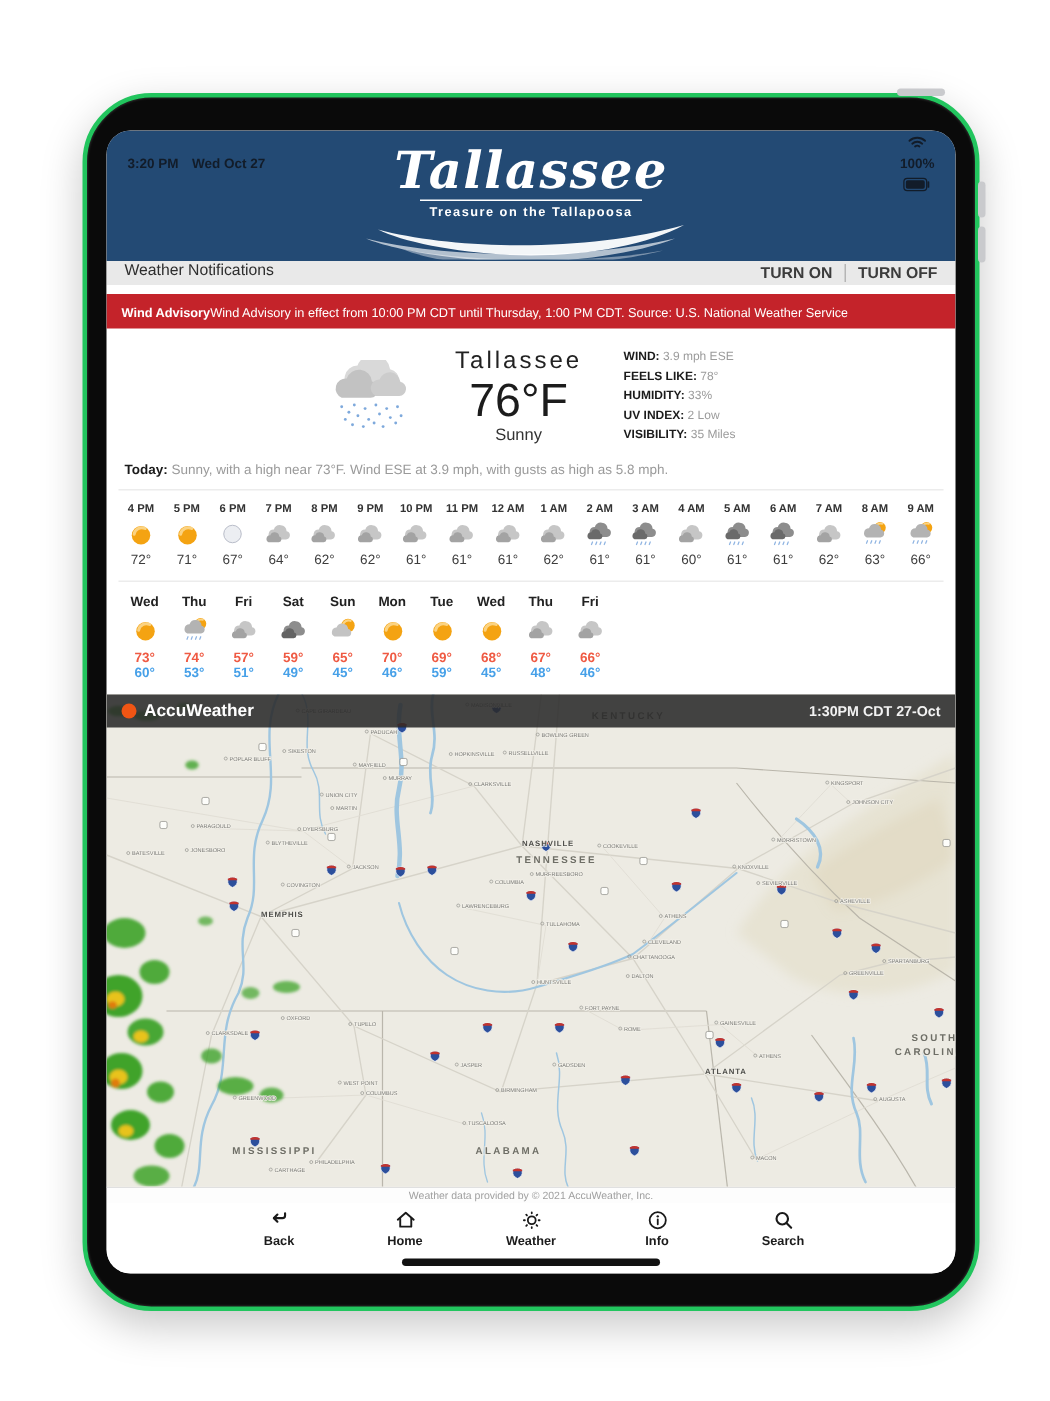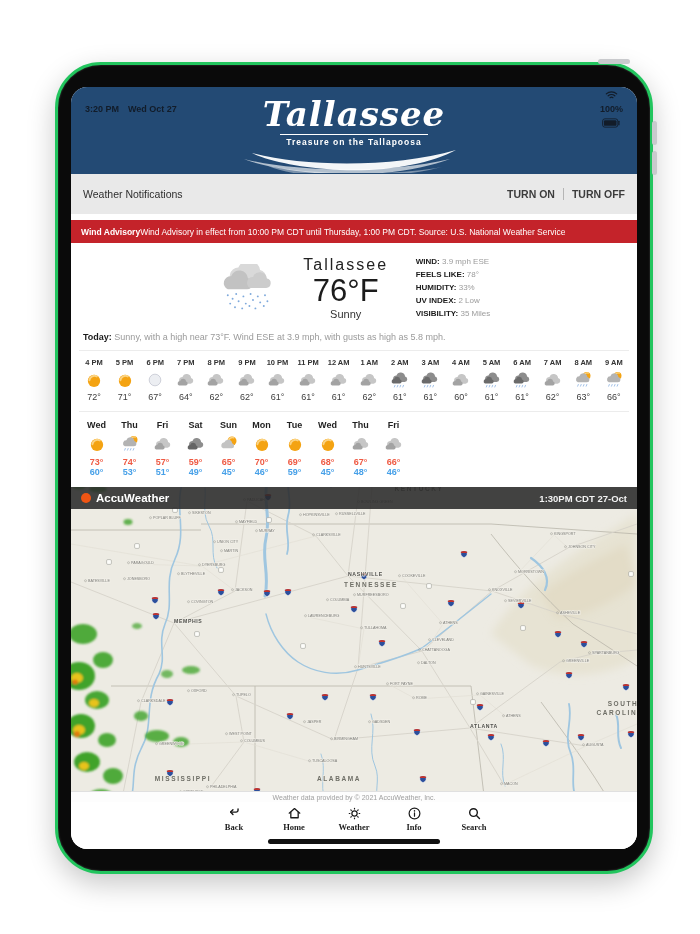--- a/index.html
+++ b/index.html
@@ -18,21 +18,21 @@
   .status-bar{display:flex;justify-content:space-between;align-items:center;padding:3px 14px 0 14px;
     font-size:9px;font-weight:bold;color:#10ays;} 
   .status-left{display:flex;gap:9px;color:#121c29;}
   .status-right{display:flex;align-items:center;gap:4px;color:#121c29;flex-direction:column;}
   .status-right svg{display:block;}
   .logo{position:absolute;left:0;right:0;top:10px;text-align:center;}
   .logo-word{font-family:"DejaVu Serif",serif;font-style:italic;font-weight:bold;font-size:34px;line-height:34px;letter-spacing:1px;}
   .logo-tag{display:inline-block;font-size:8.5px;font-weight:bold;letter-spacing:1px;border-top:1px solid #fff;padding:2px 6px 0 6px;margin-top:1px;}
   .logo-waves{display:block;margin:-2px auto 0 auto;}
   
-  .notif-bar{height:40px;background:#e9e9e9;display:flex;align-items:center;justify-content:space-between;
+  .notif-bar{height:16px;background:#e9e9e9;display:flex;justify-content:space-between;
     padding:0 12px;flex:none;}
   .notif-label{font-size:10.5px;color:#2e2e2e;font-weight:500;}
   .notif-actions{display:flex;align-items:center;gap:8px;}
   .notif-btn{font-size:10.5px;font-weight:bold;color:#3c3c3c;cursor:pointer;}
   .notif-sep{width:1px;height:12px;background:#b5b5b5;}
   .gap-strip{height:6px;background:#fff;flex:none;}
   
   .advisory{height:23px;background:#c4232a;color:#fff;display:flex;align-items:center;padding:0 10px;flex:none;}
   .advisory-title{font-size:8.5px;font-weight:bold;white-space:nowrap;}
   .advisory-text{font-size:8.5px;white-space:nowrap;overflow:hidden;}
@@ -71,21 +71,21 @@
   .map-brand{display:flex;align-items:center;gap:5px;color:#fff;font-weight:bold;font-size:11.5px;}
   .brand-dot{width:10px;height:10px;border-radius:50%;background:#f05514;}
   .map-time{color:#f2f2f2;font-size:9.5px;font-weight:bold;}
   .state-label{font-size:6.5px;font-weight:bold;fill:#6e6e66;letter-spacing:1.6px;paint-order:stroke;stroke:#edebe3;stroke-width:1.5px;}
   .city-label{font-size:3.7px;fill:#7c7c78;paint-order:stroke;stroke:#f2f0e9;stroke-width:1px;}
   .city-label.major{font-size:5.2px;font-weight:bold;fill:#4e4e4a;letter-spacing:.6px;}
   .city-dot{fill:none;stroke:#9a9a94;stroke-width:.5;}
   
   .credit{flex:none;background:#fdfdfd;border-top:1px solid #e0e0e0;text-align:center;
     font-size:7px;color:#a0a0a0;padding:2px 0 1px 0;}
-  .nav{flex:none;height:34px;display:flex;justify-content:center;gap:16px;align-items:flex-start;padding-top:3px;background:#fff;font-family:Liberation Serif, serif;}
+  .nav{flex:none;height:34px;display:flex;justify-content:center;gap:40px;align-items:flex-start;padding-top:3px;background:#fff;}
   .nav-item{width:44px;text-align:center;cursor:pointer;}
   .nav-item svg{display:block;margin:0 auto;}
   .nav-label{font-size:8.5px;font-weight:bold;color:#1c1c1c;margin-top:0px;}
   .home-indicator-row{flex:none;height:10px;display:flex;justify-content:center;align-items:flex-start;background:#fff;}
   .home-indicator{width:172px;height:5px;border-radius:3px;background:#111;}
 </style>
 </head>
 <body>
 
 <svg width="0" height="0" style="position:absolute">

